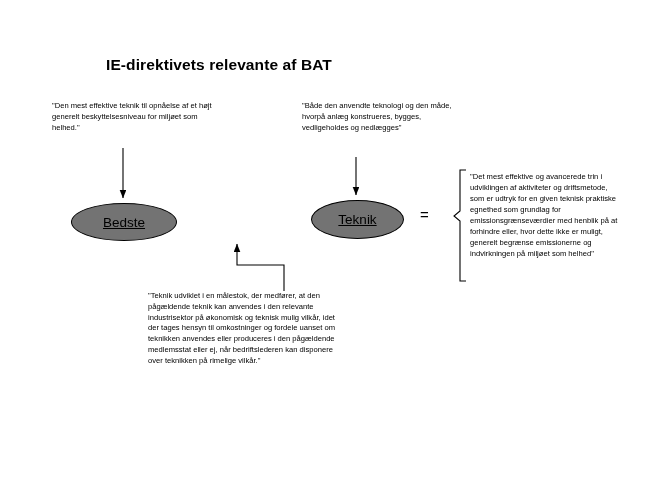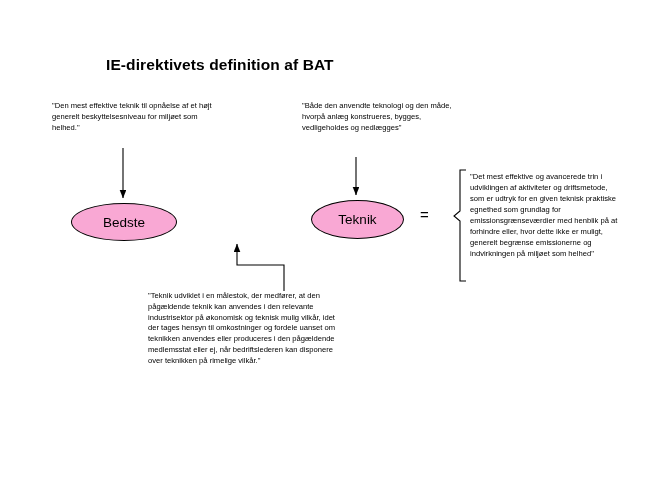--- a/index.html
+++ b/index.html
@@ -54,26 +54,27 @@
   #note-result {
     left: 470px;
     top: 171px;
     width: 152px;
     line-height: 1.45;
   }
 
   .ellipse {
     border: 1.2px solid #000;
     border-radius: 50%;
-    background: #f9a8d4;
+    background: #737373;
     display: flex;
     align-items: center;
     justify-content: center;
     font-size: 13.5px;
     color: #000;
+    text-decoration: underline;
   }
   #ell-bedste {
     left: 71px;
     top: 203px;
     width: 104px;
     height: 36px;
   }
   #ell-tilgaengelige {
     left: 179px;
     top: 198px;
@@ -101,21 +102,21 @@
     width: 650px;
     height: 487px;
     pointer-events: none;
   }
 </style>
 </head>
 <body>
 
 <div id="stage">
 
-  <div class="abs" id="title">IE-direktivets definition af BAT</div>
+  <div class="abs" id="title">IE-direktivets relevante af BAT</div>
 
   <div class="abs note" id="note-bedste">"Den mest effektive teknik til opnåelse af et højt generelt beskyttelsesniveau for miljøet som helhed."</div>
   <div class="abs note" id="note-tilgaengelige">"Både den anvendte teknologi og den måde, hvorpå anlæg konstrueres, bygges, vedligeholdes og nedlægges"</div>
   <div class="abs note" id="note-teknik">"Teknik udviklet i en målestok, der medfører,  at den pågældende teknik kan anvendes i den relevante industrisektor på økonomisk og teknisk mulig vilkår, idet der tages hensyn til omkostninger og fordele uanset om teknikken anvendes eller produceres i den pågældende medlemsstat eller ej, når bedriftslederen kan disponere over teknikken på rimelige vilkår."</div>
   <div class="abs note" id="note-result">"Det mest effektive og avancerede trin i udviklingen af aktiviteter og driftsmetode, som er udtryk for en given teknisk praktiske egnethed  som grundlag for emissionsgrænseværdier med henblik på at forhindre eller, hvor dette ikke er muligt, generelt begrænse emissionerne og indvirkningen på miljøet som helhed"</div>
 
   <div class="abs ellipse" id="ell-bedste">
     <span>Bedste</span>
   </div>
   <div class="abs ellipse" id="ell-teknik">

